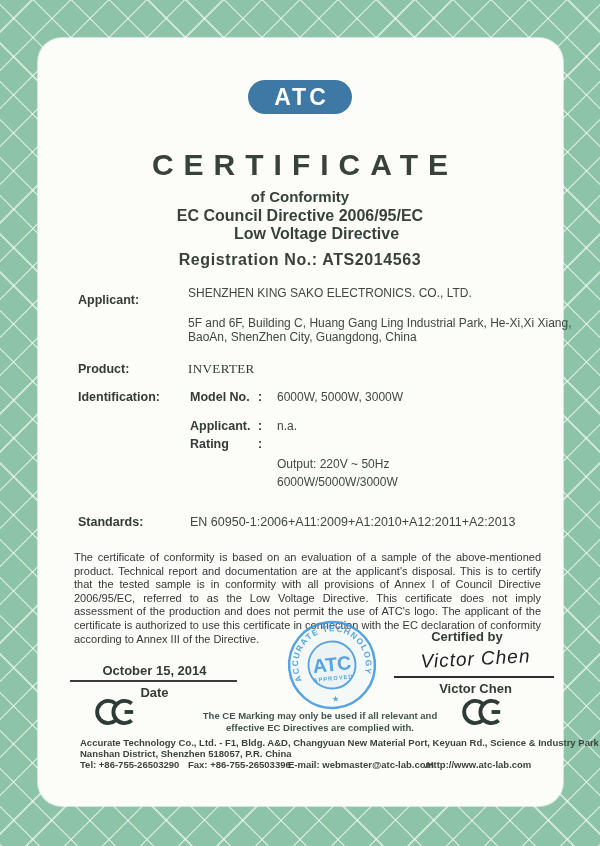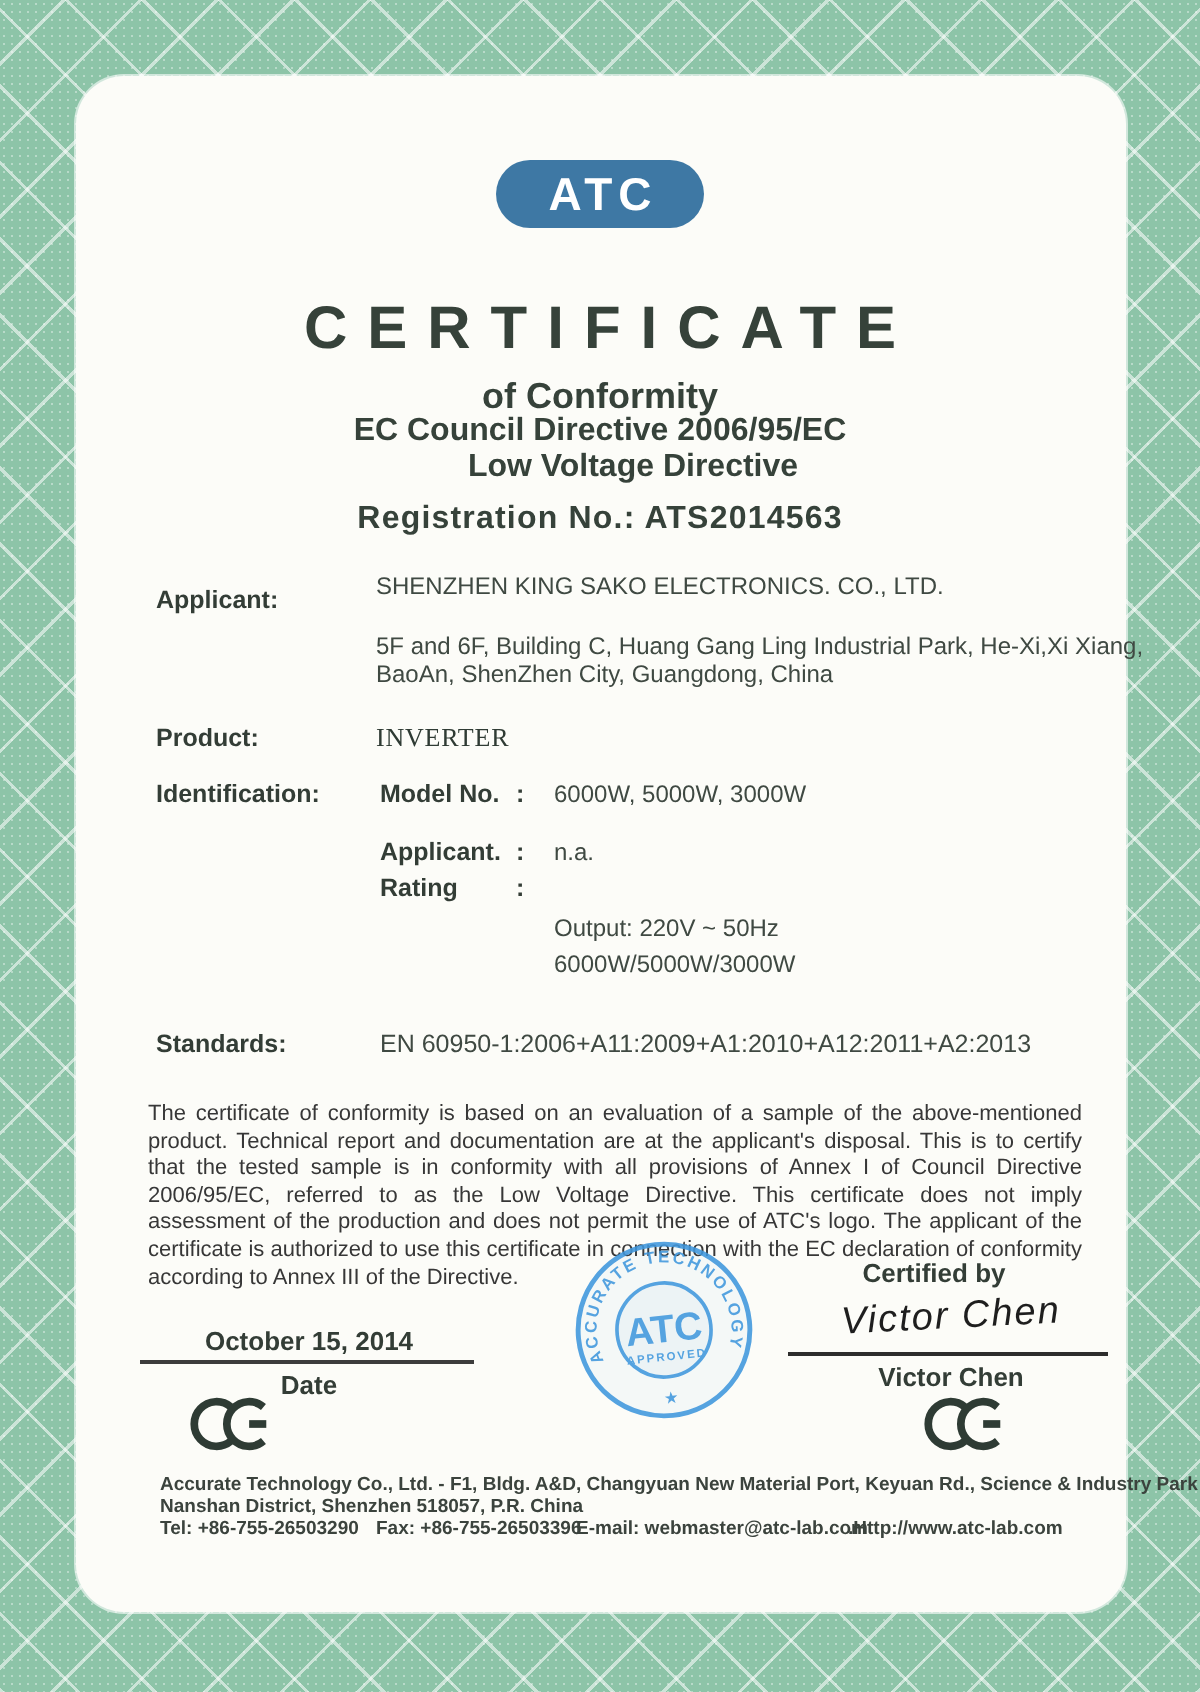--- a/index.html
+++ b/index.html
@@ -20,21 +20,21 @@
   }
   .abs{position:absolute;}
   .ctr{left:0;right:0;text-align:center;}
   .logo{
     left:248px;top:80px;width:104px;height:34px;border-radius:17px;
     background:#3e78a4;color:#ffffff;font-weight:bold;font-size:23px;
     letter-spacing:3px;display:flex;align-items:center;justify-content:center;
     text-indent:3px;
   }
   .title{top:148px;font-size:30px;font-weight:bold;letter-spacing:10px;text-indent:10px;color:#36423a;}
-  .sub1{top:188px;font-size:18px;font-weight:bold;color:#36423a;}
+  .sub1{top:188px;font-size:15px;font-weight:bold;color:#36423a;}
   .sub2{top:207px;font-size:16px;font-weight:bold;color:#36423a;}
   .sub3{top:225px;font-size:16px;font-weight:bold;color:#36423a;margin-left:33px;}
   .reg{top:251px;font-size:16px;font-weight:bold;letter-spacing:.6px;color:#36423a;}
   .lab{font-size:12.5px;font-weight:bold;color:#333d36;}
   .val{font-size:12px;color:#3f4942;}
   .pre{white-space:pre;}
   .serifval{font-family:"Liberation Serif",serif;font-size:13px;letter-spacing:.4px;color:#2f3b34;}
   .para{
     left:74px;top:551px;width:467px;text-align:justify;
     font-family:Liberation Sans, sans-serif;font-size:11px;line-height:13.6px;color:#373737;
@@ -138,20 +138,24 @@
     <path d="M 48.7 15.1 A 26 26 0 1 0 48.7 54.9"></path>
     <path d="M 86.7 15.1 A 26 26 0 1 0 86.7 54.9"></path>
     <line x1="70" y1="35" x2="90" y2="35"></line>
   </svg>
   <svg class="abs cemark ce-right" viewBox="0 0 100 70">
     <path d="M 48.7 15.1 A 26 26 0 1 0 48.7 54.9"></path>
     <path d="M 86.7 15.1 A 26 26 0 1 0 86.7 54.9"></path>
     <line x1="70" y1="35" x2="90" y2="35"></line>
   </svg>
 
+  <div class="abs cenote">
+    <div>The CE Marking may only be used if all relevant and</div>
+    <div>effective EC Directives are complied with.</div>
+  </div>
 
   <div class="abs footer f1">Accurate Technology Co., Ltd. - F1, Bldg. A&amp;D, Changyuan New Material Port, Keyuan Rd., Science &amp; Industry Park</div>
   <div class="abs footer f2">Nanshan District, Shenzhen 518057, P.R. China</div>
   <div class="abs footer f3" style="left:80px;">Tel: +86-755-26503290</div>
   <div class="abs footer f3" style="left:188px;">Fax: +86-755-26503396</div>
   <div class="abs footer f3" style="left:288px;">E-mail: webmaster@atc-lab.com</div>
   <div class="abs footer f3" style="left:424px;">.Http://www.atc-lab.com</div>
 </div>
 
 </body></html>

